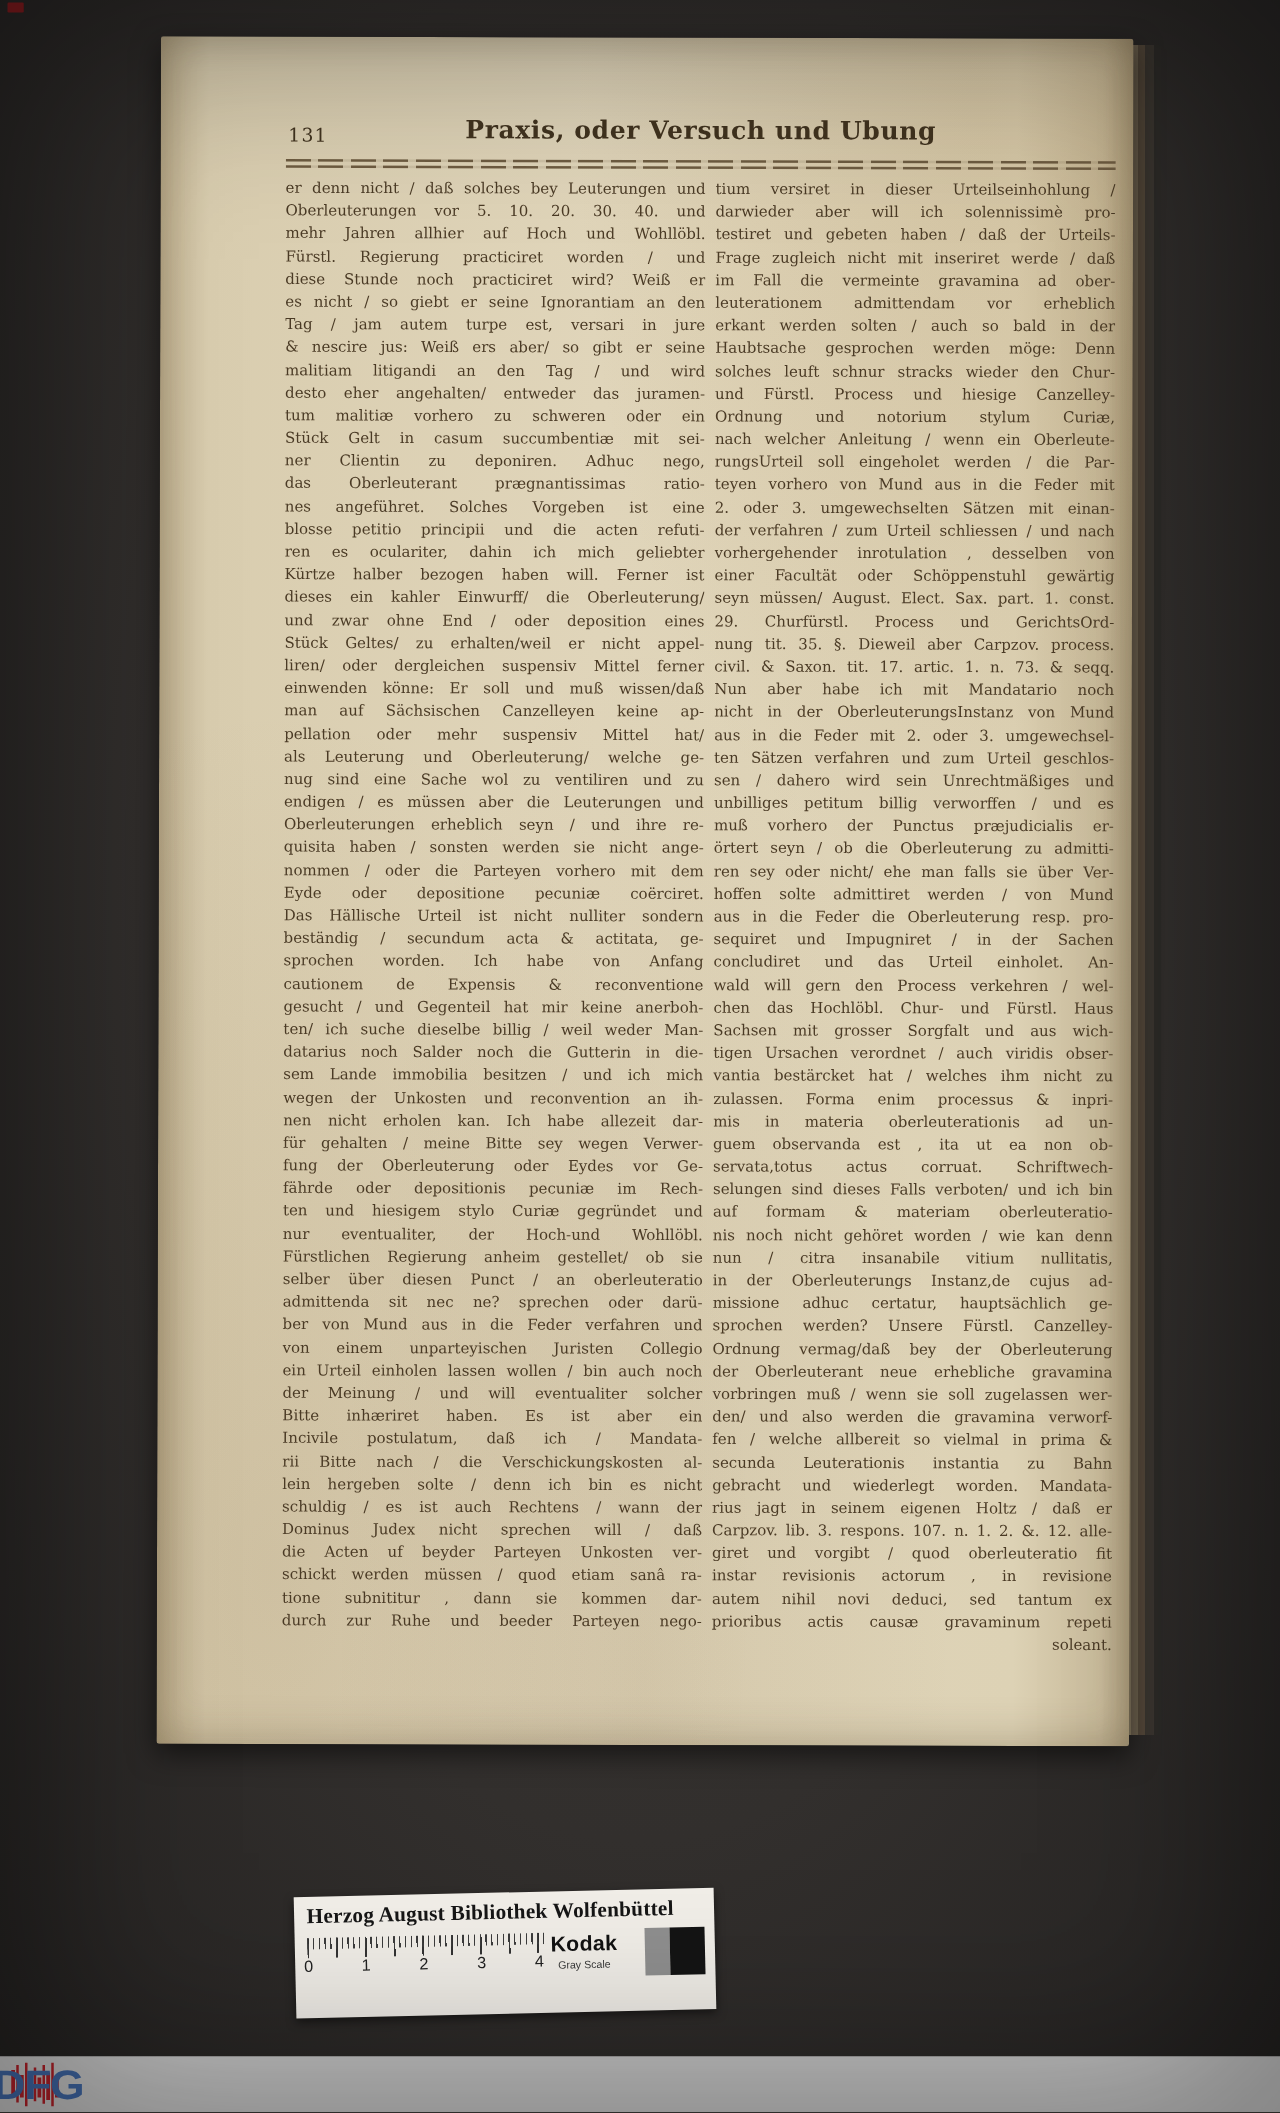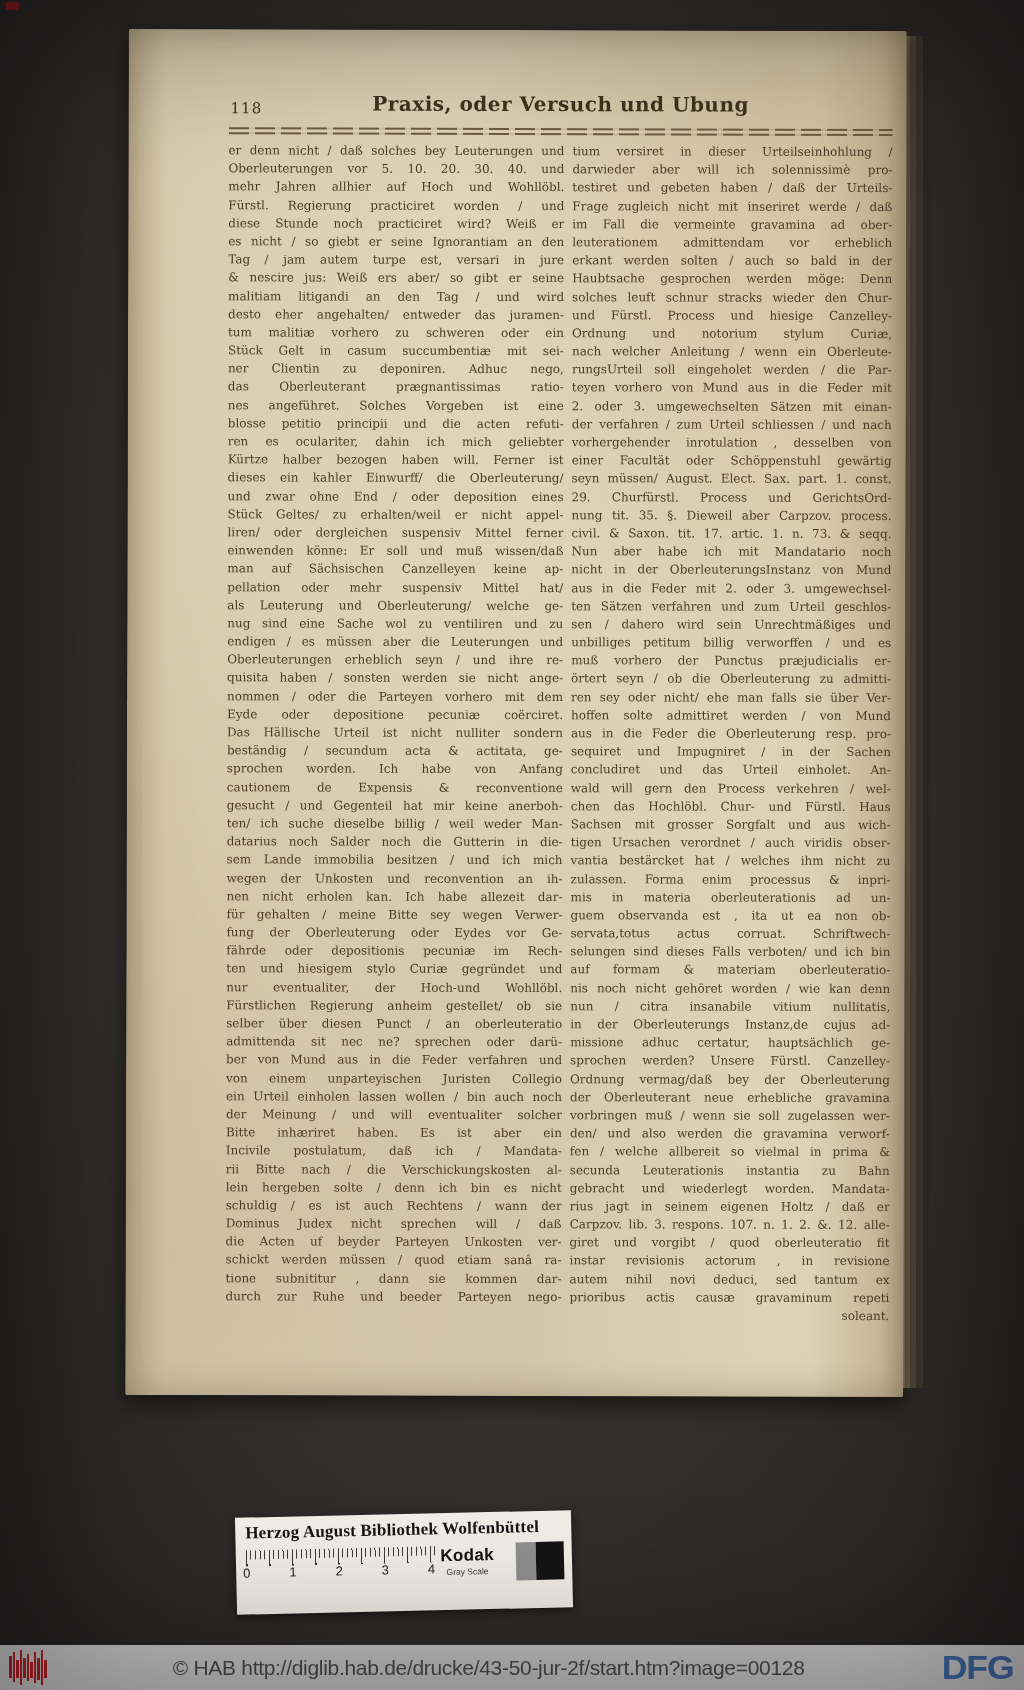--- a/index.html
+++ b/index.html
@@ -66,21 +66,21 @@
 <body>
 
 <div class="scan">
 
   <div class="speck"></div>
   <div class="book-edge"></div>
 
   <div class="page">
     <div class="page-inner">
       <div class="running-head">
-        <span class="pageno">118</span>
+        <span class="pageno">131</span>
         <span class="head-title">Praxis, oder Versuch und Ubung</span>
       </div>
       <div class="rule"></div>
       <div class="rule"></div>
       <div class="cols">
         <div class="col col-left">
             <div class="tline">er denn nicht / daß solches bey Leuterungen und</div>
             <div class="tline">Oberleuterungen vor 5. 10. 20. 30. 40. und</div>
             <div class="tline">mehr Jahren allhier auf Hoch und Wohllöbl.</div>
             <div class="tline">Fürstl. Regierung practiciret worden / und</div>
@@ -250,17 +250,16 @@
         <rect x="12" y="0" width="2" height="35"></rect>
         <rect x="15" y="8" width="3" height="20"></rect>
         <rect x="19" y="4" width="2" height="27"></rect>
         <rect x="22" y="12" width="3" height="16"></rect>
         <rect x="26" y="2" width="2" height="31"></rect>
         <rect x="29" y="8" width="3" height="22"></rect>
         <rect x="33" y="0" width="2" height="35"></rect>
         <rect x="36" y="10" width="3" height="18"></rect>
       </g>
     </svg>
-    <div class="credit">© HAB http://diglib.hab.de/drucke/43-50-jur-2f/start.htm?image=00128</div>
     <div class="dfg">DFG</div>
   </div>
 
 </div>
 
 </body></html>

